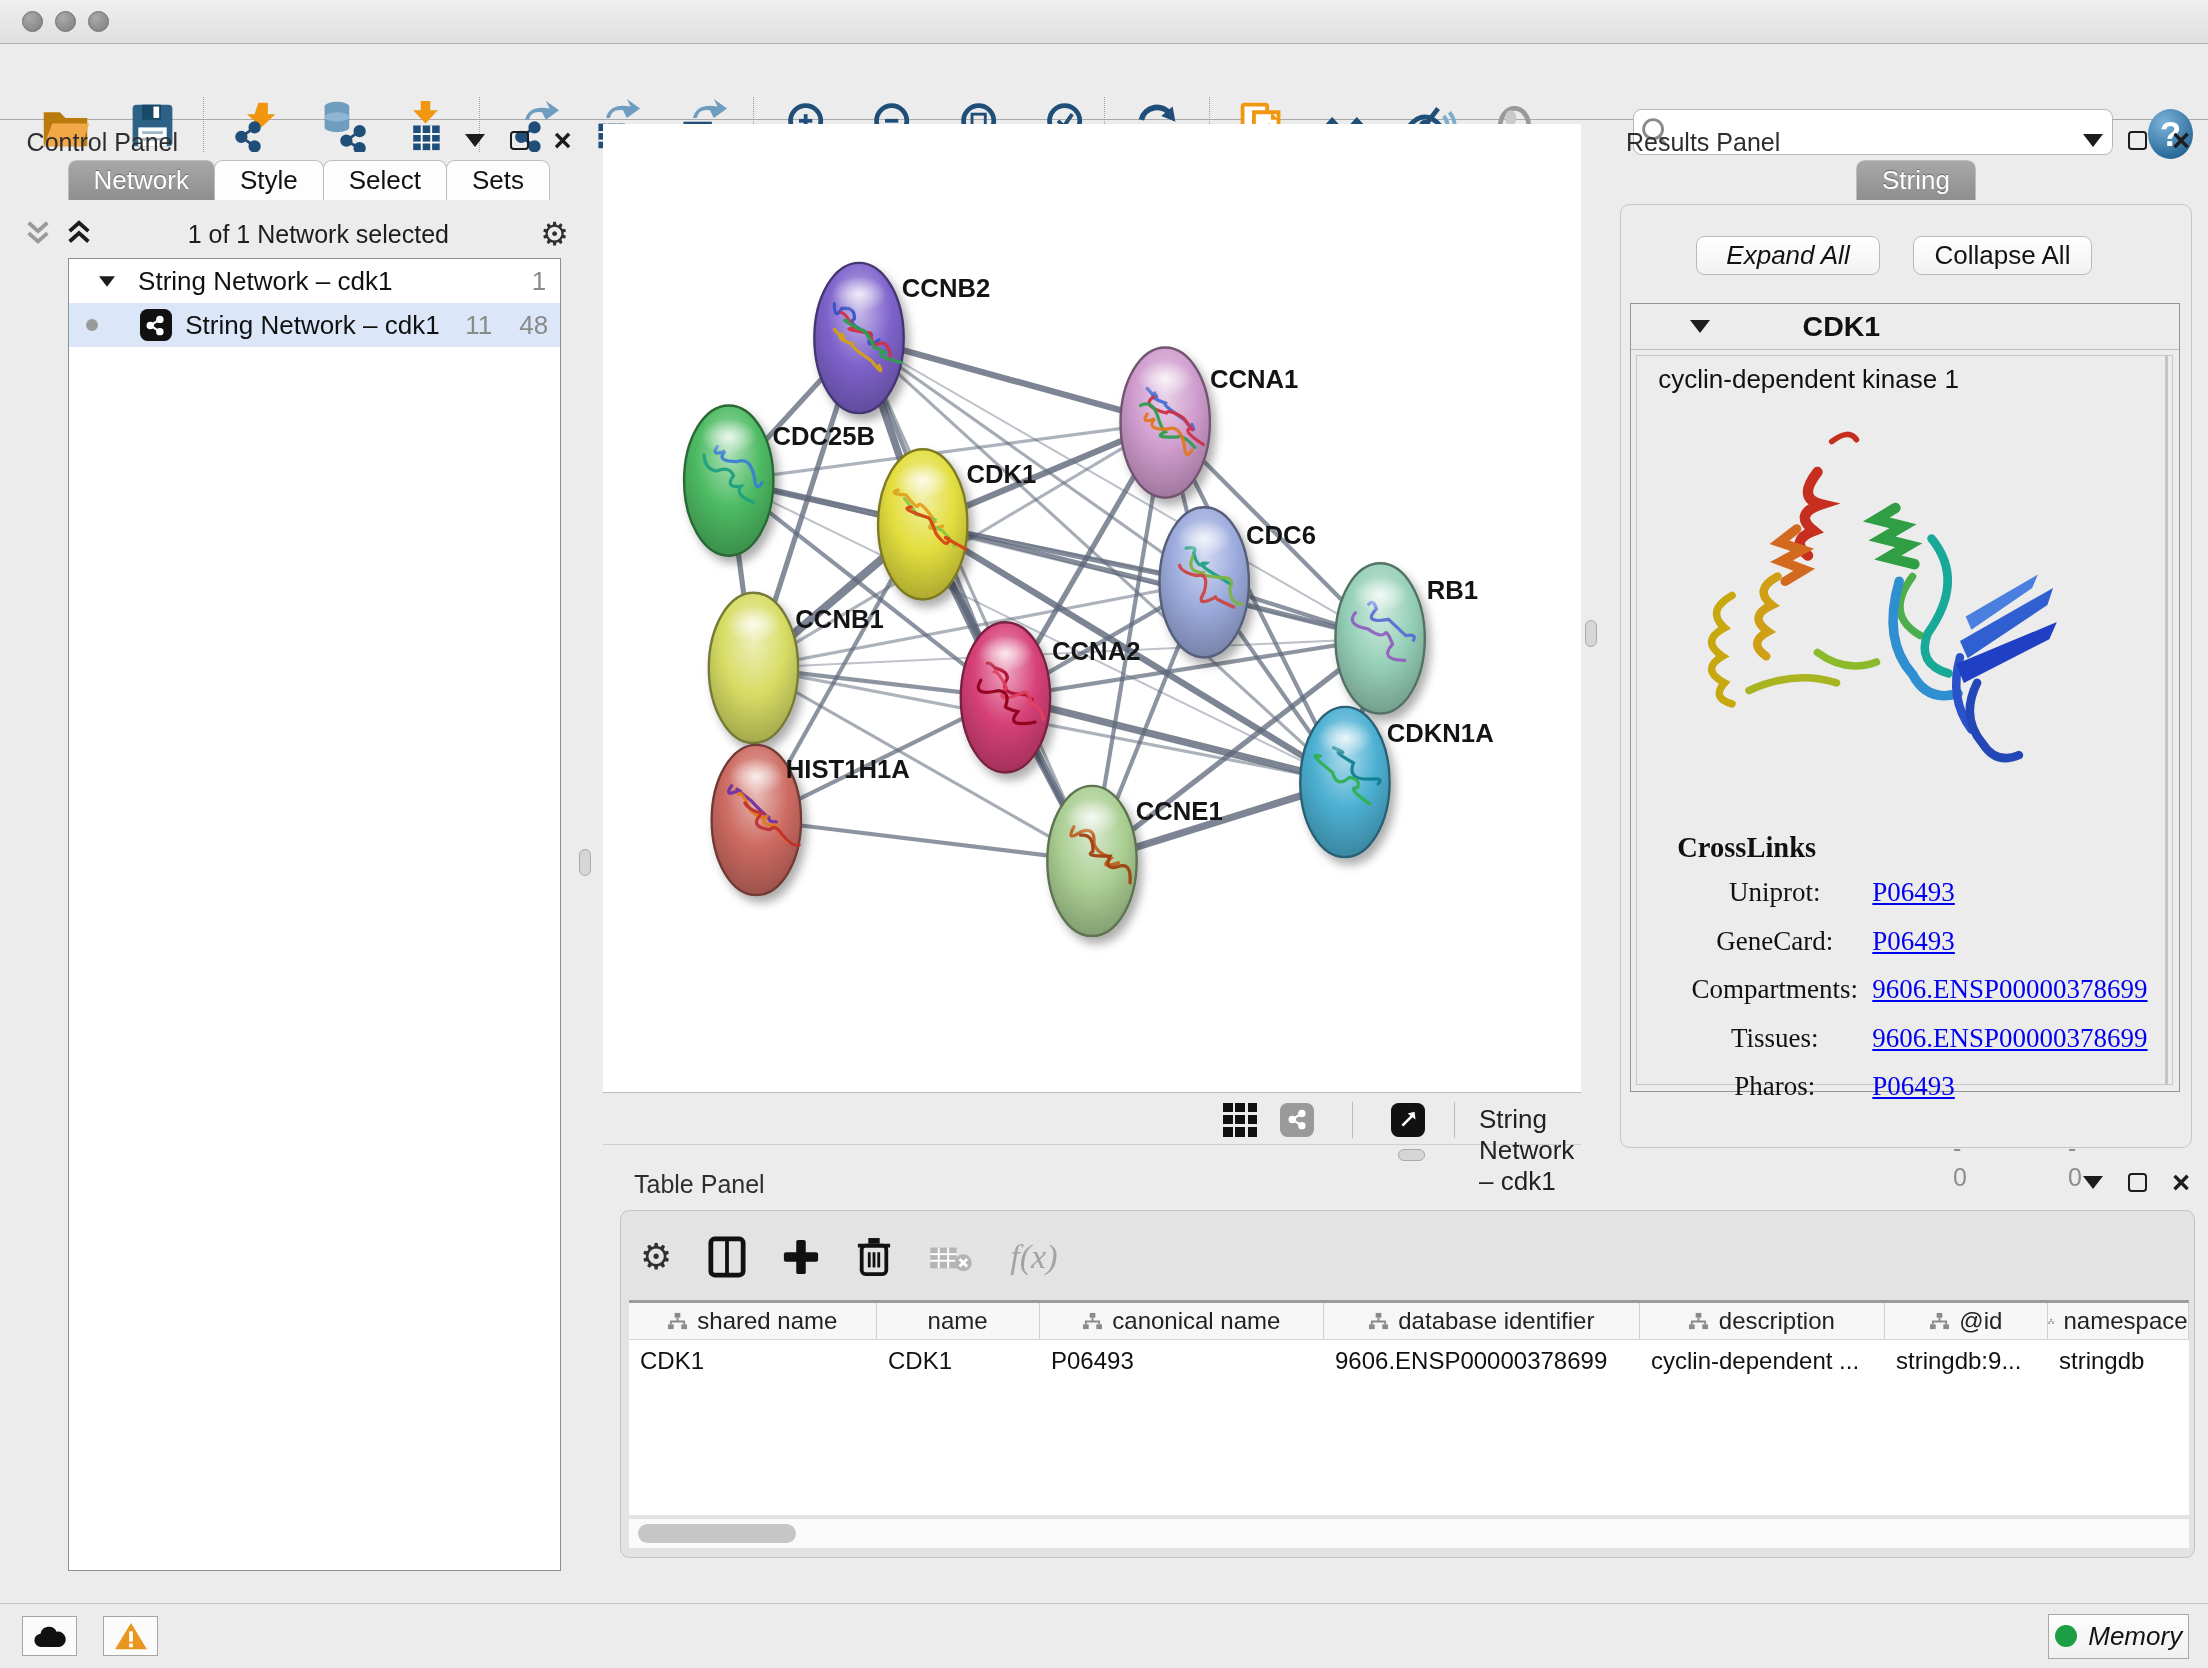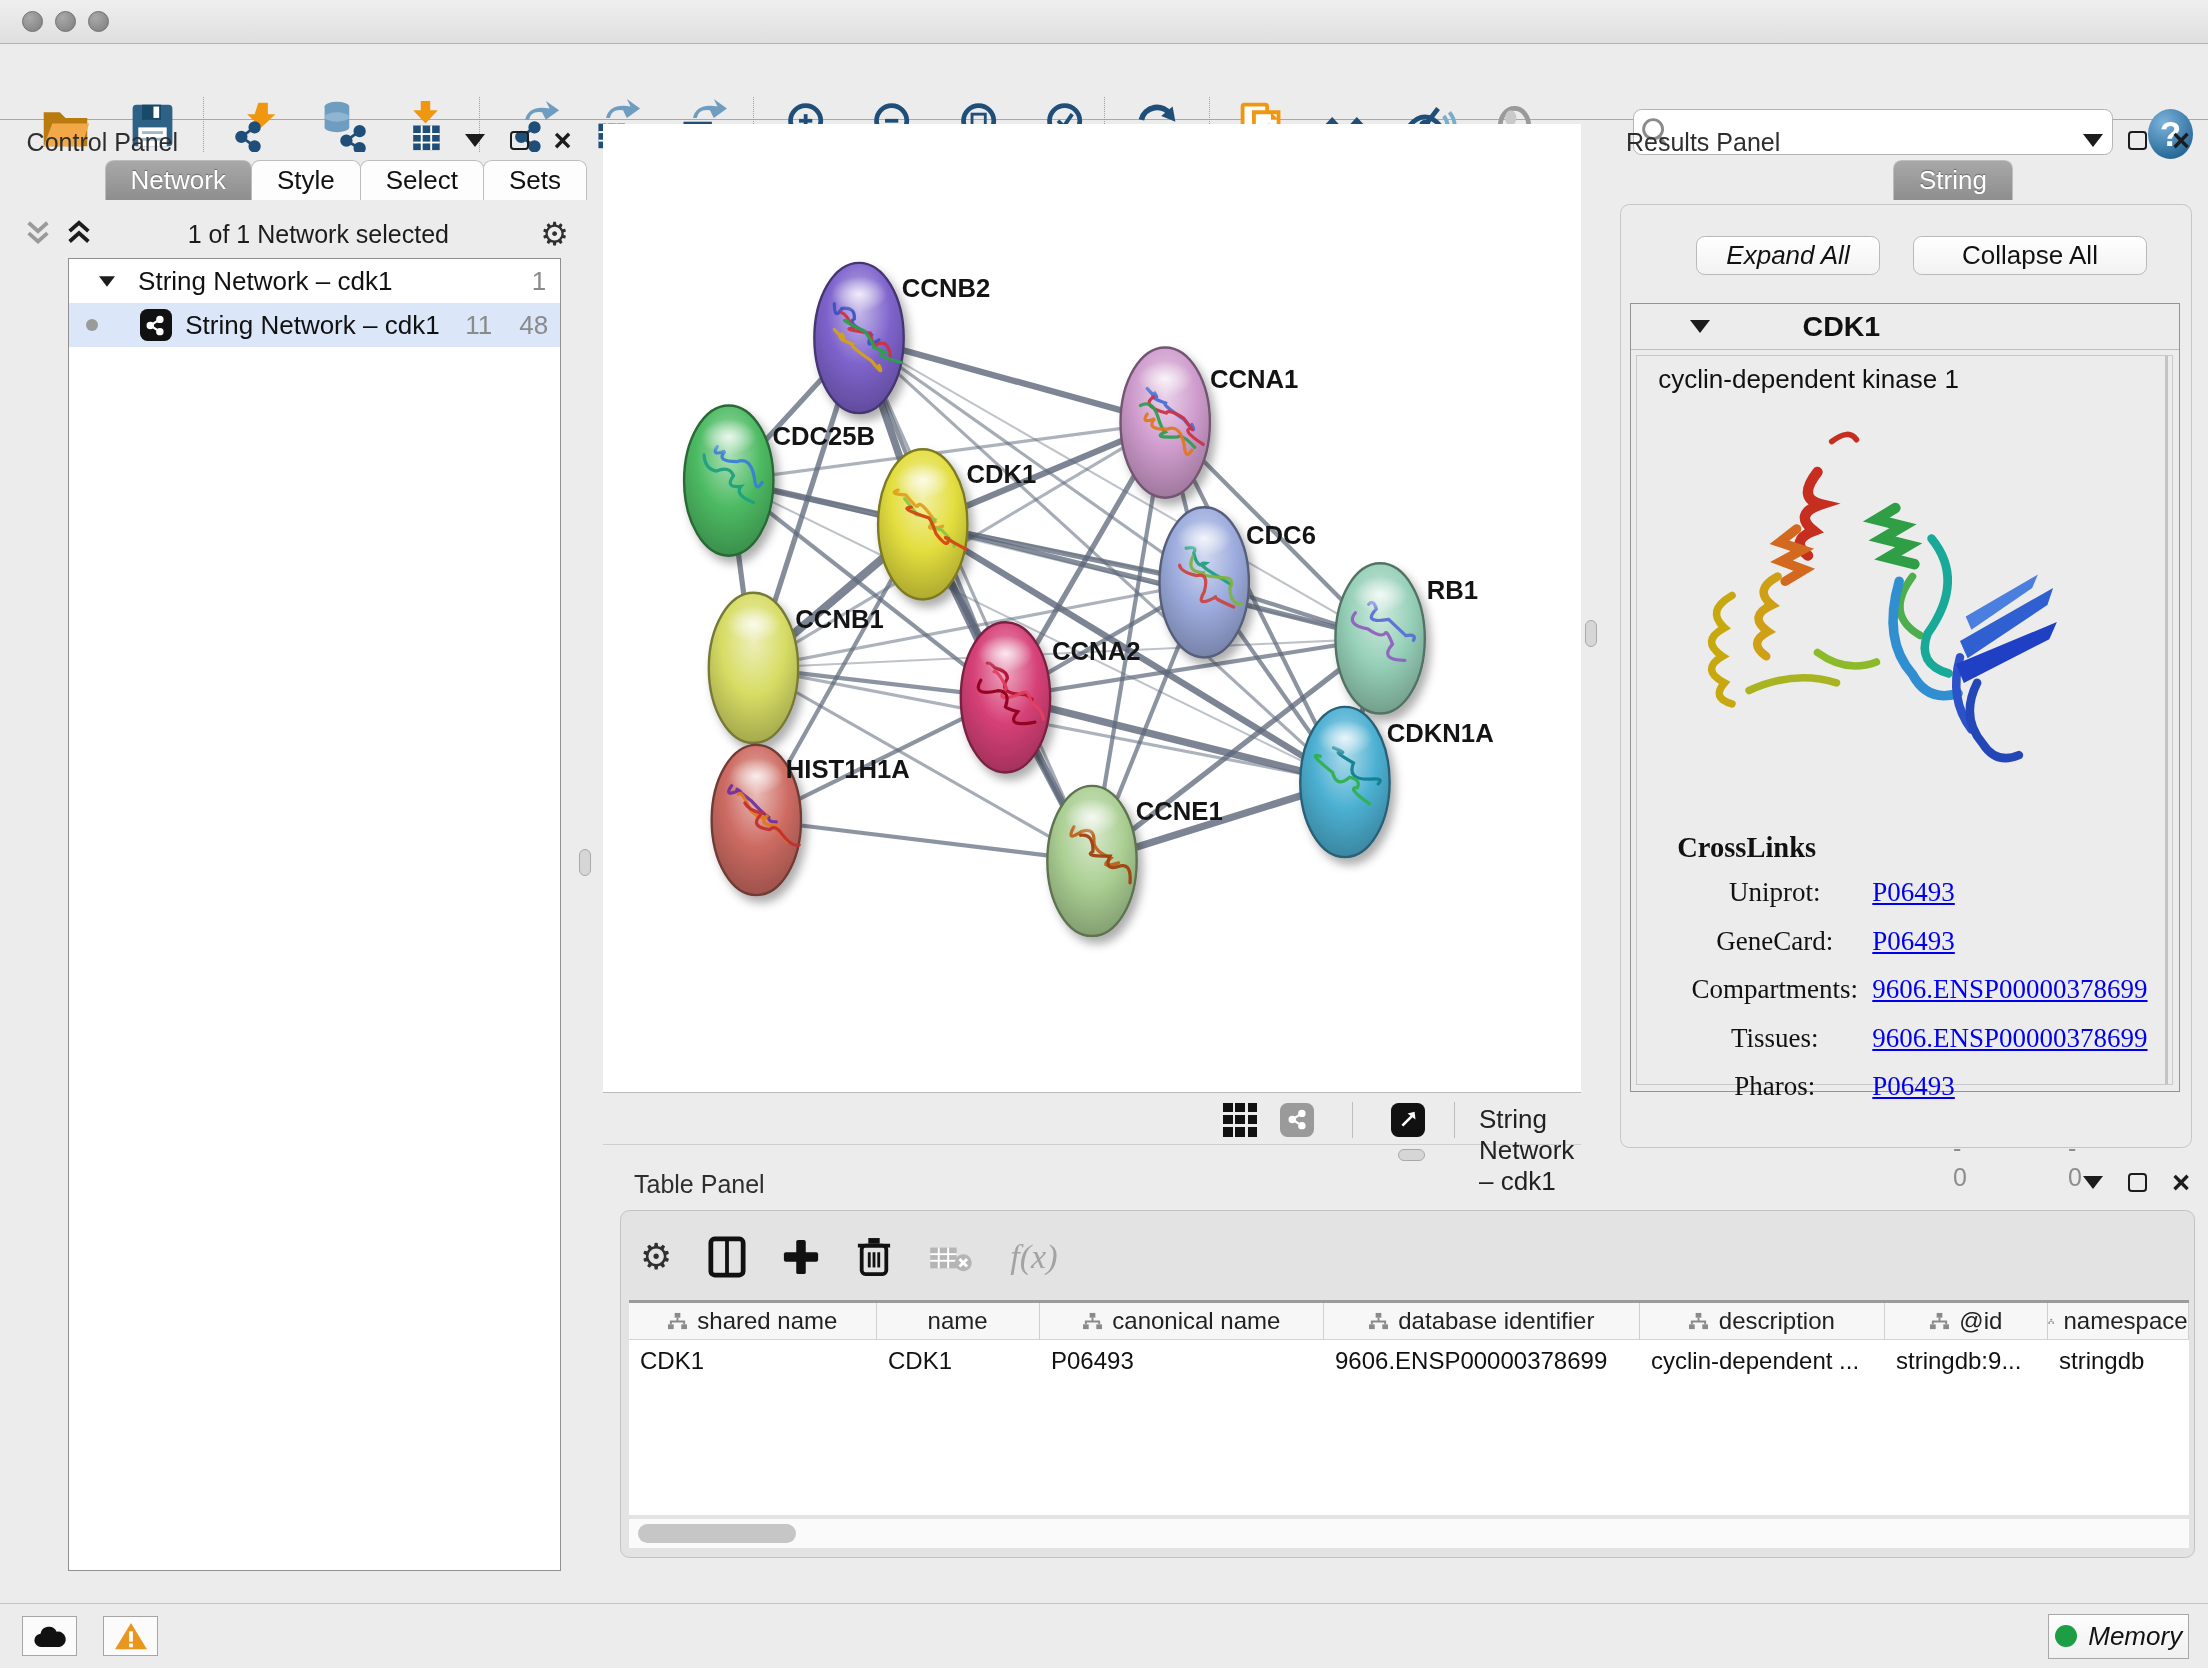--- a/index.html
+++ b/index.html
@@ -34,21 +34,21 @@
   .winctl { position:absolute; display:flex; align-items:center; gap:25px; }
   .tri { width:0; height:0; border-left:10.5px solid transparent; border-right:10.5px solid transparent;
     border-top:13.3px solid #1c1c1c; }
   .sqr { width:19px; height:19px; border:2.9px solid #1c1c1c; border-radius:3.8px; }
   .xx { font-size:31px; font-weight:bold; color:#1c1c1c; line-height:19px; }
   .tabrow { position:absolute; display:flex; align-items:flex-end; }
   .tab { height:40px; background:#fdfdfd; border:1px solid #bdbdbd; border-bottom:none;
     border-radius:8.6px 8.6px 0 0; font-size:26px; color:#111; display:flex; align-items:center;
     justify-content:center; padding:0 25px; margin-right:-1px; }
   .tab.sel { background:linear-gradient(#a8a8a8,#8e8e8e); color:#fff;
-    text-shadow:0 -1px 1px rgba(0,0,0,.35);margin-left:37px; }
+    text-shadow:0 -1px 1px rgba(0,0,0,.35); }
   .pushbtn { position:absolute; height:39px; background:linear-gradient(#ffffff,#f2f2f2);
     border:1px solid #b9b9b9; border-radius:8.6px; font-size:26px; color:#111;
     display:flex; align-items:center; justify-content:center; }
 
   
   .cp-statusrow { position:absolute; left:13.3px; top:211px; width:555px; height:46px;
     display:flex; align-items:center; }
   .treebox { position:absolute; left:68px; top:258px; width:493px; height:1313px;
     background:#fff; border:1.9px solid #8f8f8f; }
   .treerow { position:relative; width:100%; height:44px; display:flex; align-items:center;
@@ -633,21 +633,21 @@
       <span class="tri"></span>
       <span class="sqr"></span>
       <span class="xx">×</span>
     </div>
     <div class="tabrow" style="left:249px;top:40px;">
       <div class="tab sel">String</div>
     </div>
   </div>
   <div class="res-outer">
     <div class="pushbtn" style="left:75px;top:31px;width:184px;font-style:italic;">Expand All</div>
-    <div class="pushbtn" style="left:292px;top:31px;width:234px;">Collapse All</div>
+    <div class="pushbtn" style="left:292px;top:31px;width:179px;">Collapse All</div>
     <div class="cdkbox">
       <div class="cdkhead">
         <span class="tri" style="margin-left:59px;"></span>
         <span style="margin-left:93px;font-size:28.5px;font-weight:bold;color:#111;">CDK1</span>
       </div>
       <div style="position:absolute;left:5.7px;top:51px;right:5.7px;bottom:5.7px;border:1px solid #c9c9c9;">
         <div style="position:absolute;left:21px;top:7.6px;font-size:26px;color:#111;">cyclin-dependent kinase 1</div>
 
         <svg style="position:absolute;left:38px;top:59px;" width="399" height="380" viewBox="0 0 420 400">
           <g fill="none" stroke-linecap="round">

